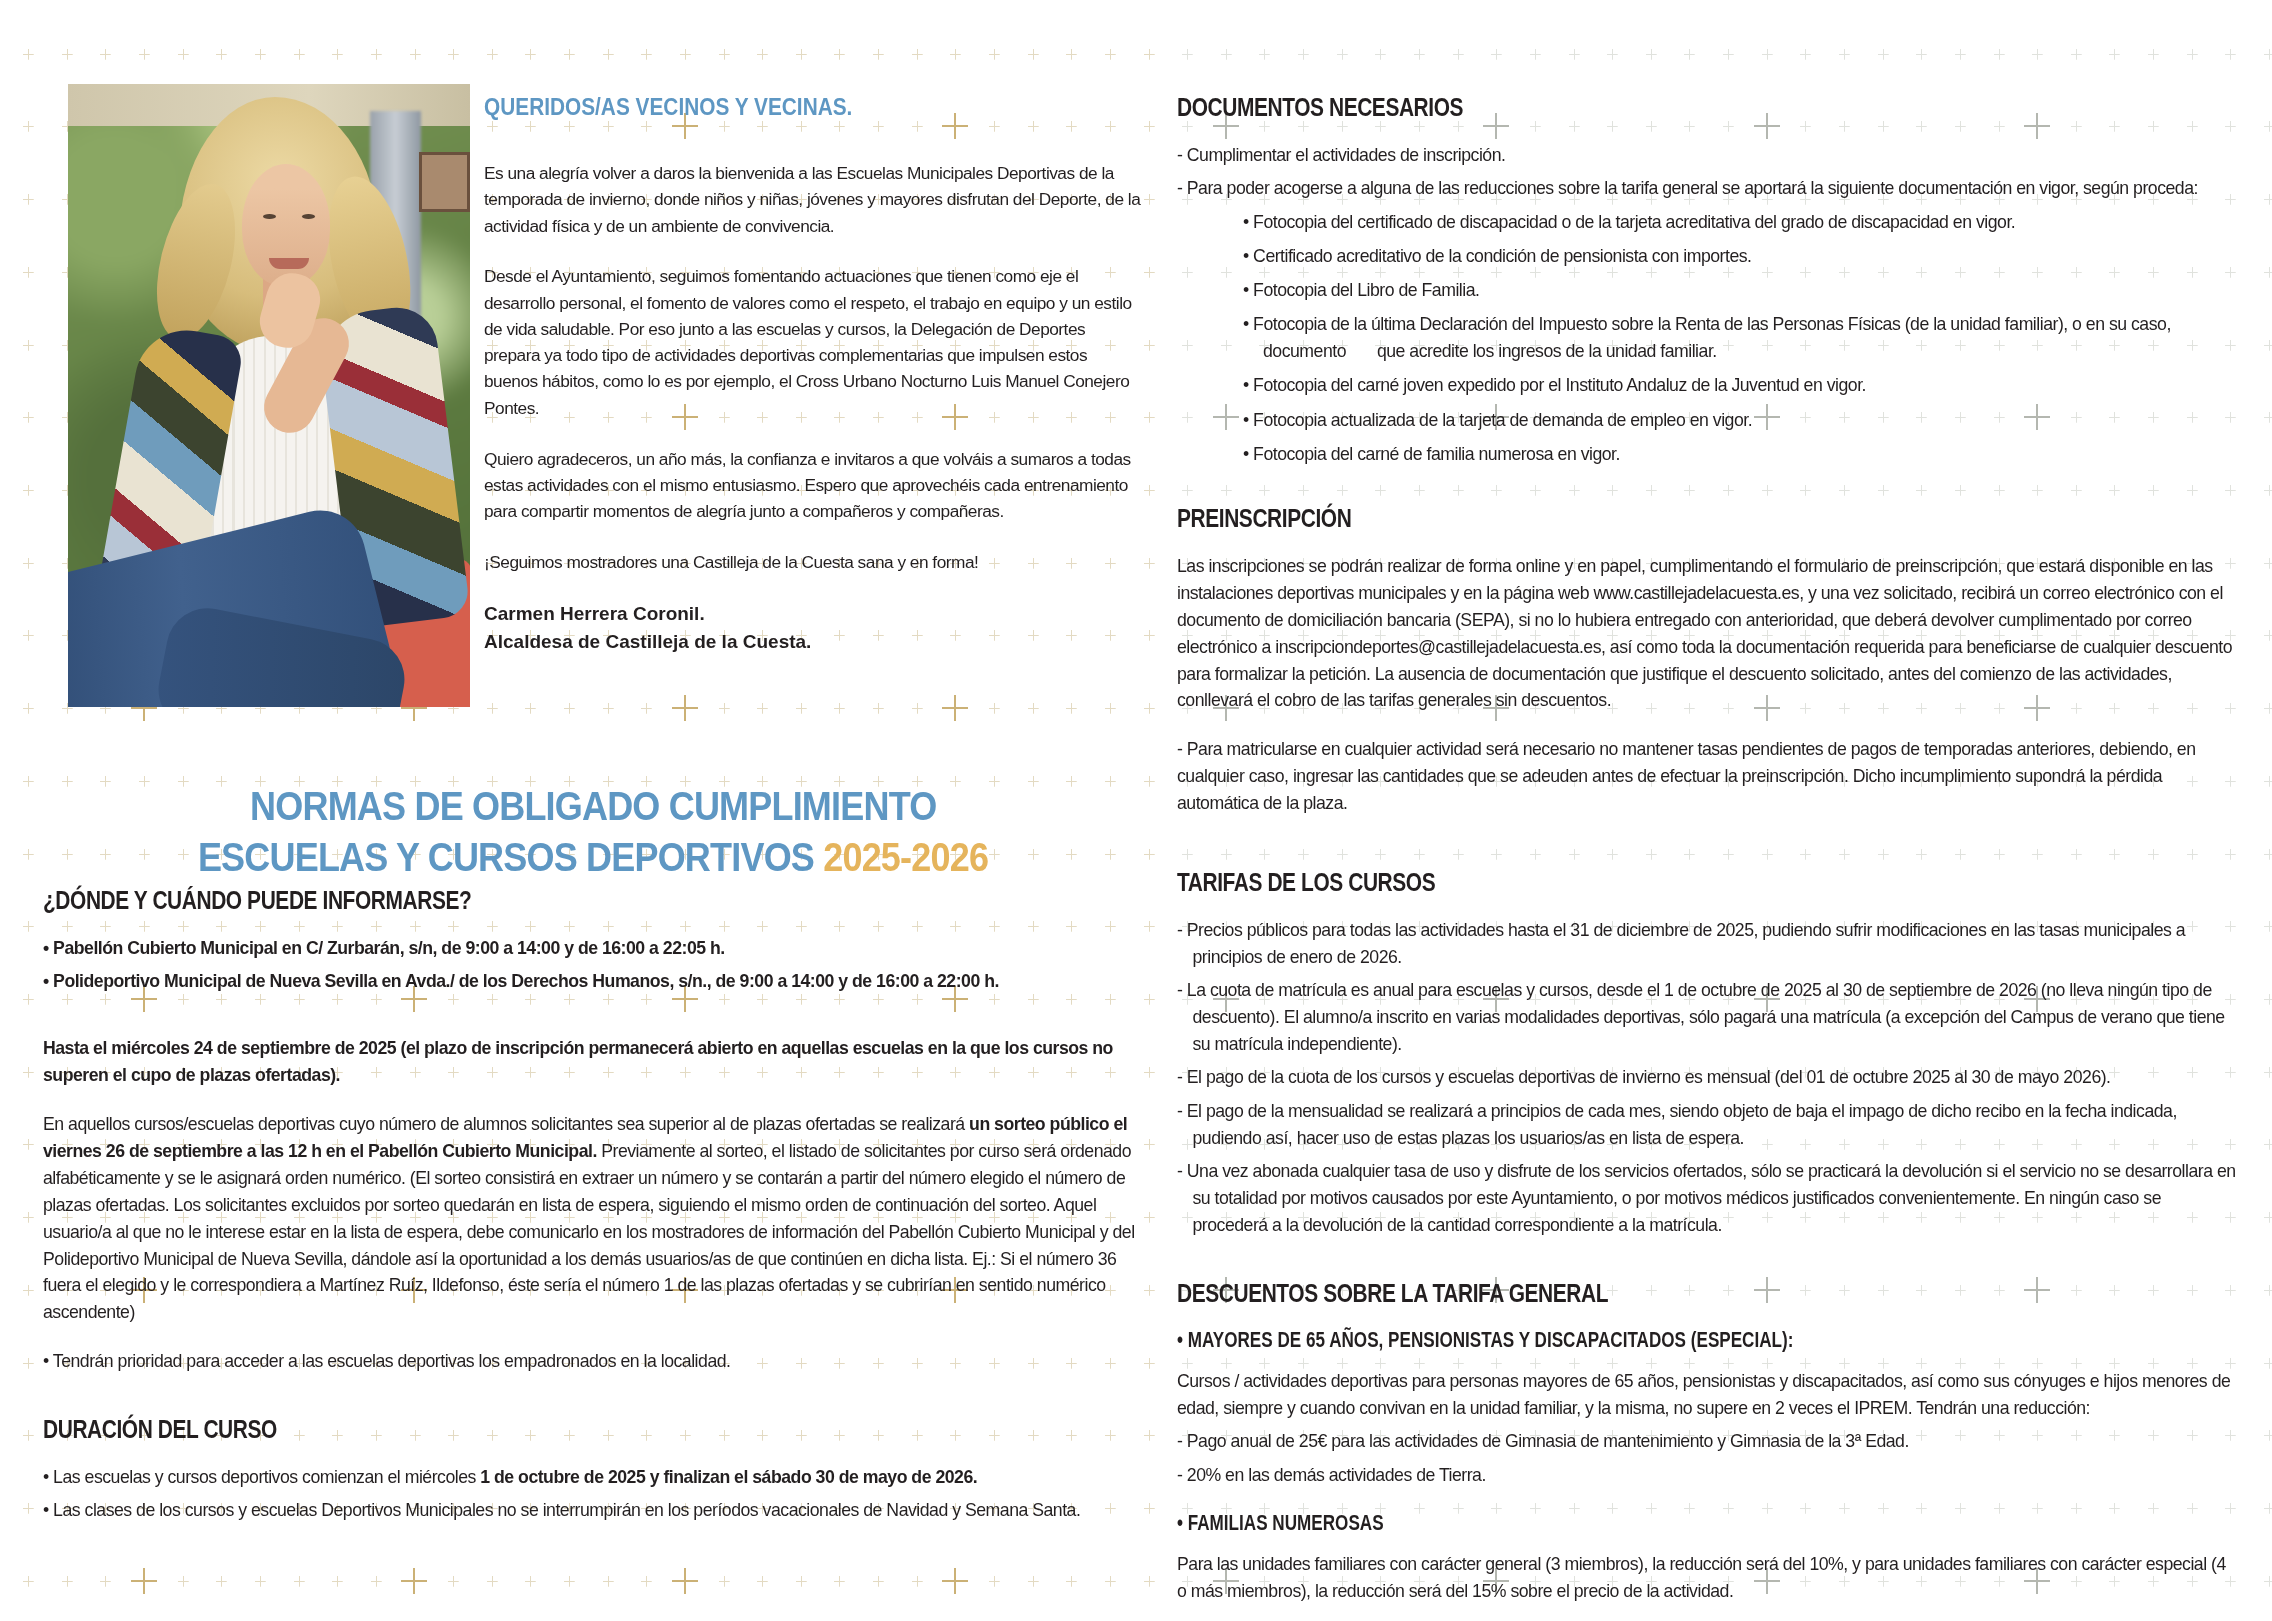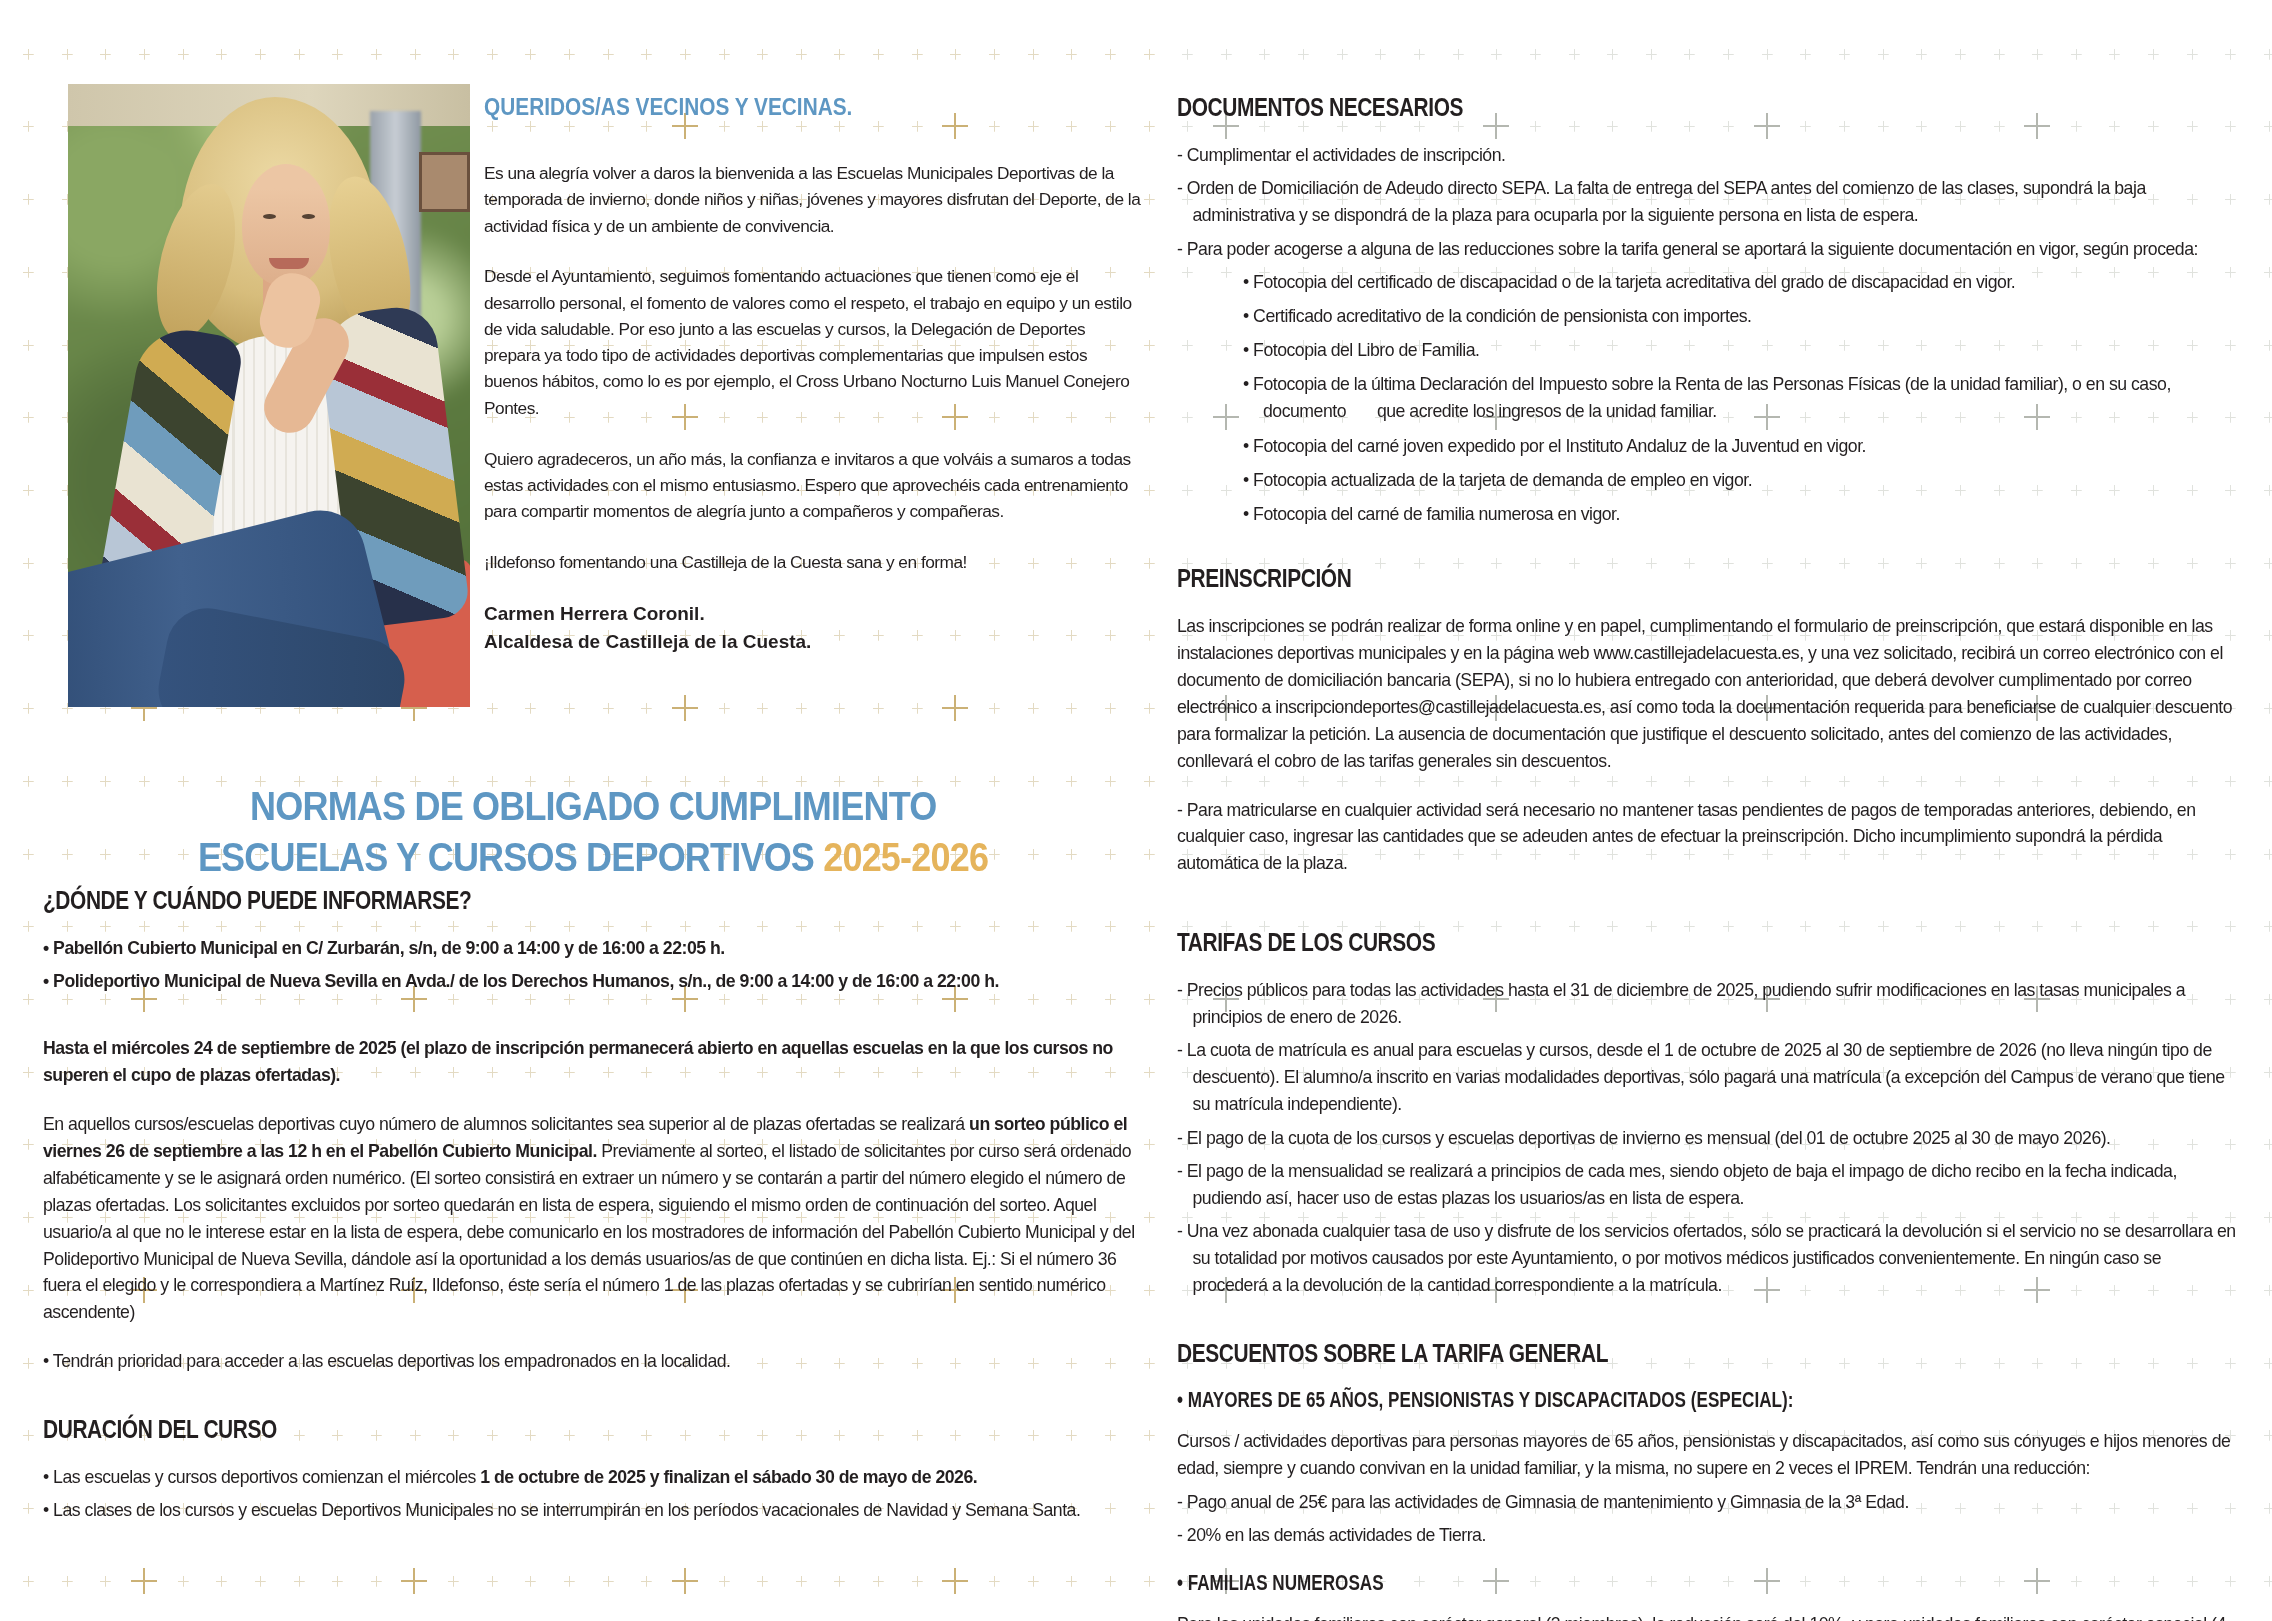--- a/index.html
+++ b/index.html
@@ -1411,21 +1411,21 @@
     <div class="ph ph-jeans2"></div>
     <div class="ph ph-arm"></div>
     <div class="ph ph-hand"></div>
   </div>
 
   <div id="intro">
     <div class="greet"><span class="cond">QUERIDOS/AS VECINOS Y VECINAS.</span></div>
     <p class="p">Es una alegría volver a daros la bienvenida a las Escuelas Municipales Deportivas de la temporada de invierno, donde niños y niñas, jóvenes y mayores disfrutan del Deporte, de la actividad física y de un ambiente de convivencia.</p>
     <p class="p">Desde el Ayuntamiento, seguimos fomentando actuaciones que tienen como eje el desarrollo personal, el fomento de valores como el respeto, el trabajo en equipo y un estilo de vida saludable. Por eso junto a las escuelas y cursos, la Delegación de Deportes prepara ya todo tipo de actividades deportivas complementarias que impulsen estos buenos hábitos, como lo es por ejemplo, el Cross Urbano Nocturno Luis Manuel Conejero Pontes.</p>
     <p class="p">Quiero agradeceros, un año más, la confianza e invitaros a que volváis a sumaros a todas estas actividades con el mismo entusiasmo. Espero que aprovechéis cada entrenamiento para compartir momentos de alegría junto a compañeros y compañeras.</p>
-    <p class="p">¡Ildefonso fomentando una Castilleja de la Cuesta sana y en forma!</p>
+    <p class="p">¡Seguimos mostradores una Castilleja de la Cuesta sana y en forma!</p>
     <div class="sig">
       <div>Carmen Herrera Coronil.</div>
       <div>Alcaldesa de Castilleja de la Cuesta.</div>
     </div>
   </div>
 
   <div id="p1-title">
     <div class="big-title-line c-blue"><span class="cond">NORMAS DE OBLIGADO CUMPLIMIENTO</span></div>
     <div class="big-title-line">
       <span class="cond"><span class="c-blue">ESCUELAS Y CURSOS DEPORTIVOS</span>&nbsp;<span class="c-tan">2025-2026</span></span>
@@ -1442,21 +1442,20 @@
     <p class="p bullet">• Tendrán prioridad para acceder a las escuelas deportivas los empadronados en la localidad.</p>
     <div class="gap-md"></div>
     <div class="h-sec"><span class="cond">DURACIÓN DEL CURSO</span></div>
     <p class="p bullet tight">• Las escuelas y cursos deportivos comienzan el miércoles <b>1 de octubre de 2025 y finalizan el sábado 30 de mayo de 2026.</b></p>
     <p class="p bullet">• Las clases de los cursos y escuelas Deportivos Municipales no se interrumpirán en los períodos vacacionales de Navidad y Semana Santa.</p>
   </div>
 
   <div id="panel2">
     <div class="h-sec"><span class="cond">DOCUMENTOS NECESARIOS</span></div>
     <p class="p dash tight">- Cumplimentar el actividades de inscripción.</p>
-    <p class="p dash tight">- Orden de Domiciliación de Adeudo directo SEPA. La falta de entrega del SEPA antes del comienzo de las clases, supondrá la baja administrativa y se dispondrá de la plaza para ocuparla por la siguiente persona en lista de espera.</p>
     <p class="p dash tight">- Para poder acogerse a alguna de las reducciones sobre la tarifa general se aportará la siguiente documentación en vigor, según proceda:</p>
     <p class="p subitem">• Fotocopia del certificado de discapacidad o de la tarjeta acreditativa del grado de discapacidad en vigor.</p>
     <p class="p subitem">• Certificado acreditativo de la condición de pensionista con importes.</p>
     <p class="p subitem">• Fotocopia del Libro de Familia.</p>
     <p class="p subitem">• Fotocopia de la última Declaración del Impuesto sobre la Renta de las Personas Físicas (de la unidad familiar), o en su caso, documento&nbsp;&nbsp;&nbsp;&nbsp;&nbsp;&nbsp; que acredite los ingresos de la unidad familiar.</p>
     <p class="p subitem">• Fotocopia del carné joven expedido por el Instituto Andaluz de la Juventud en vigor.</p>
     <p class="p subitem">• Fotocopia actualizada de la tarjeta de demanda de empleo en vigor.</p>
     <p class="p subitem">• Fotocopia del carné de familia numerosa en vigor.</p>
     <div class="gap-lg"></div>
     <div class="h-sec"><span class="cond">PREINSCRIPCIÓN</span></div>

